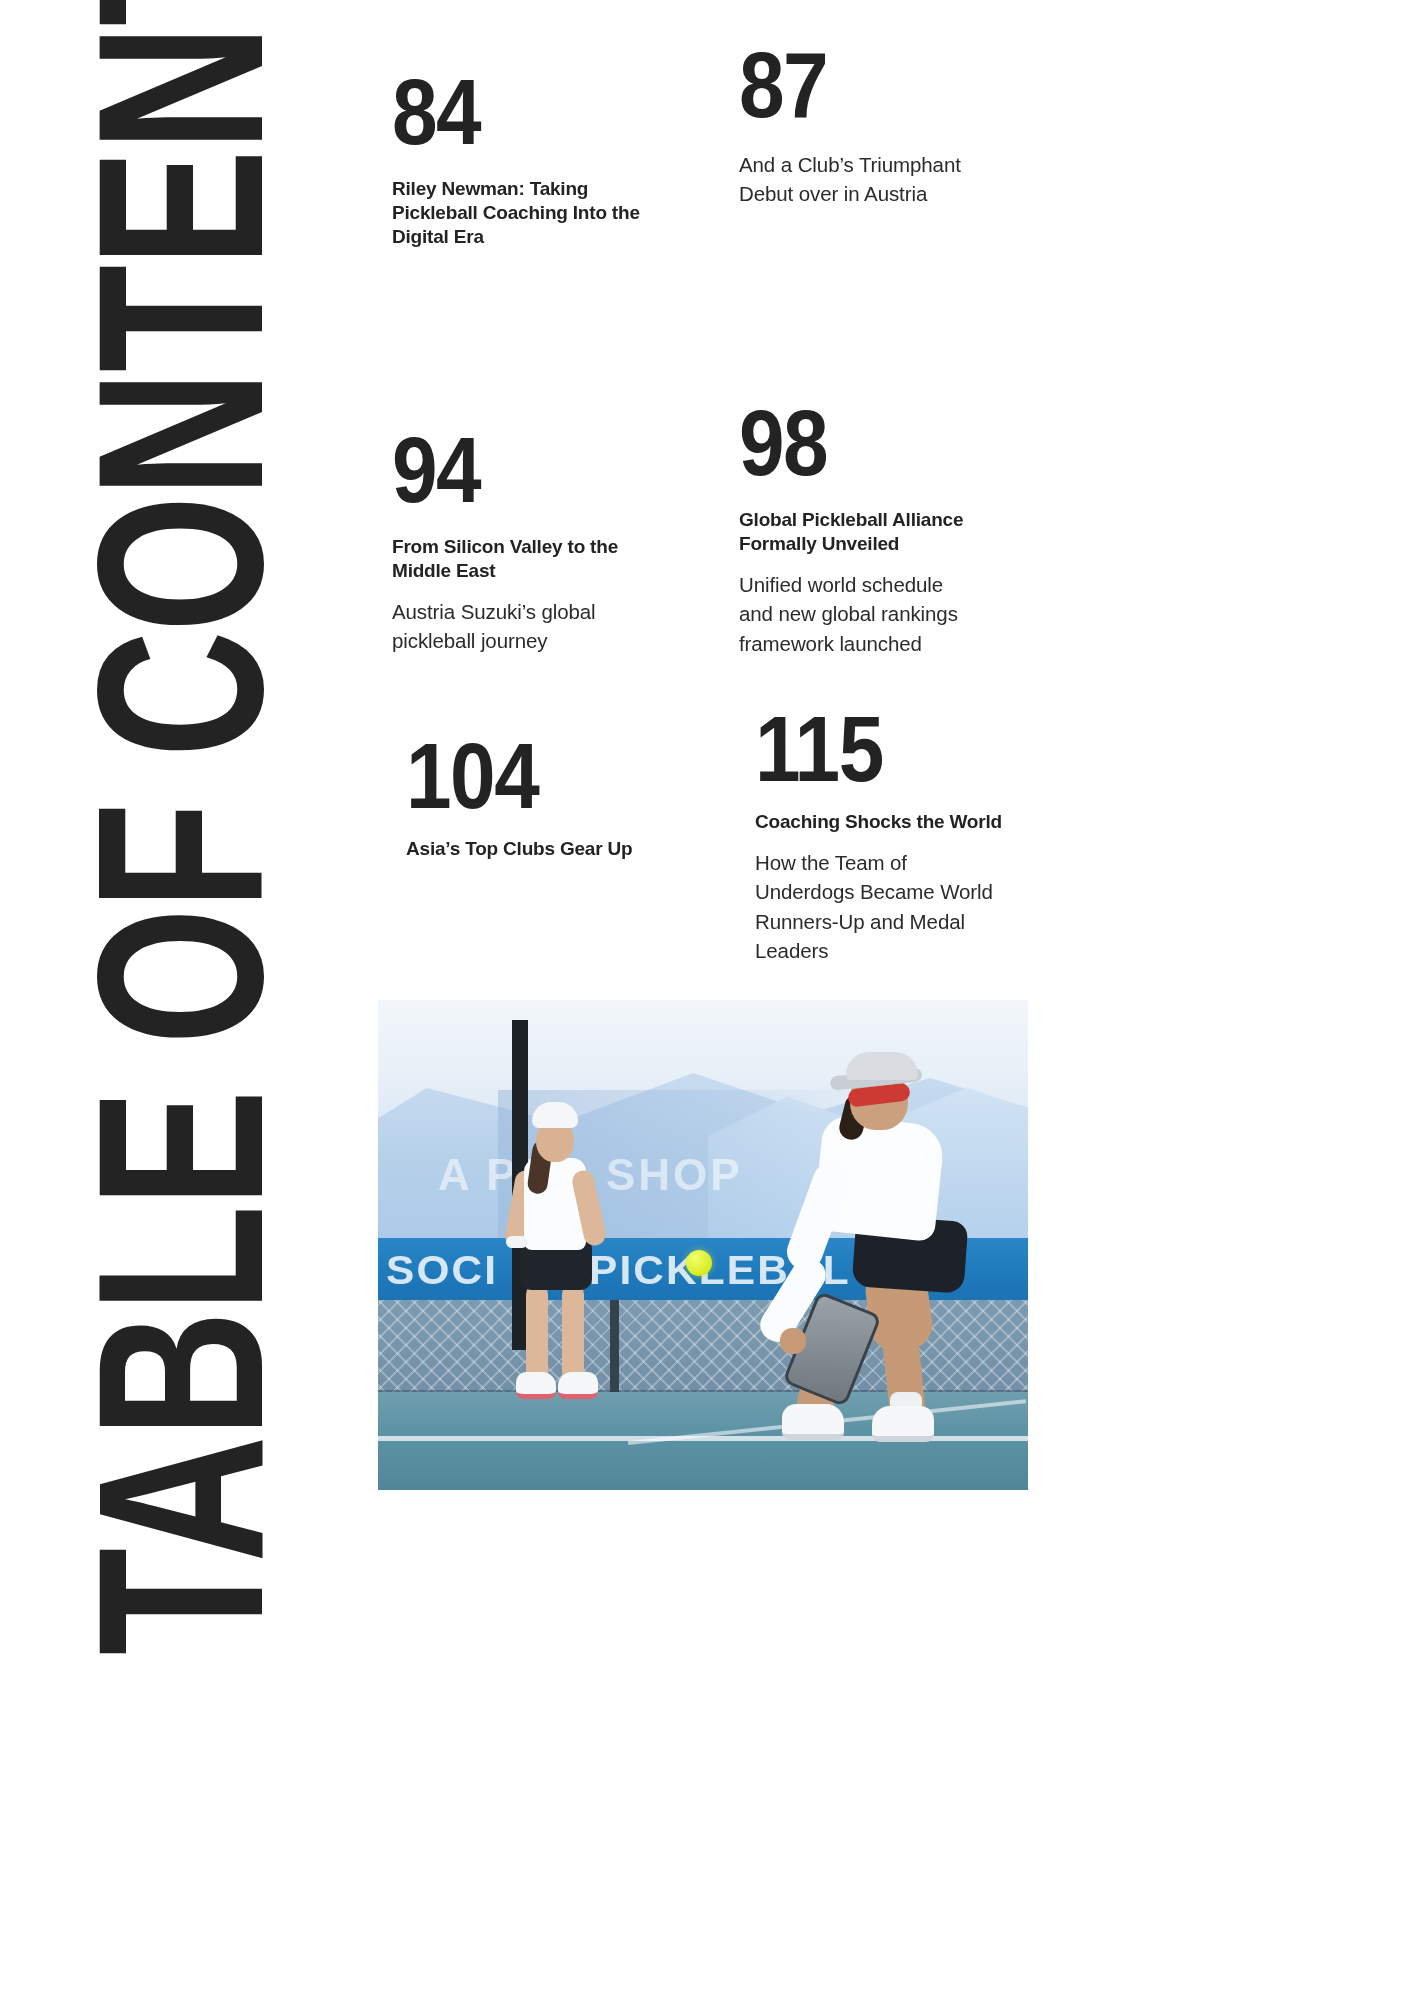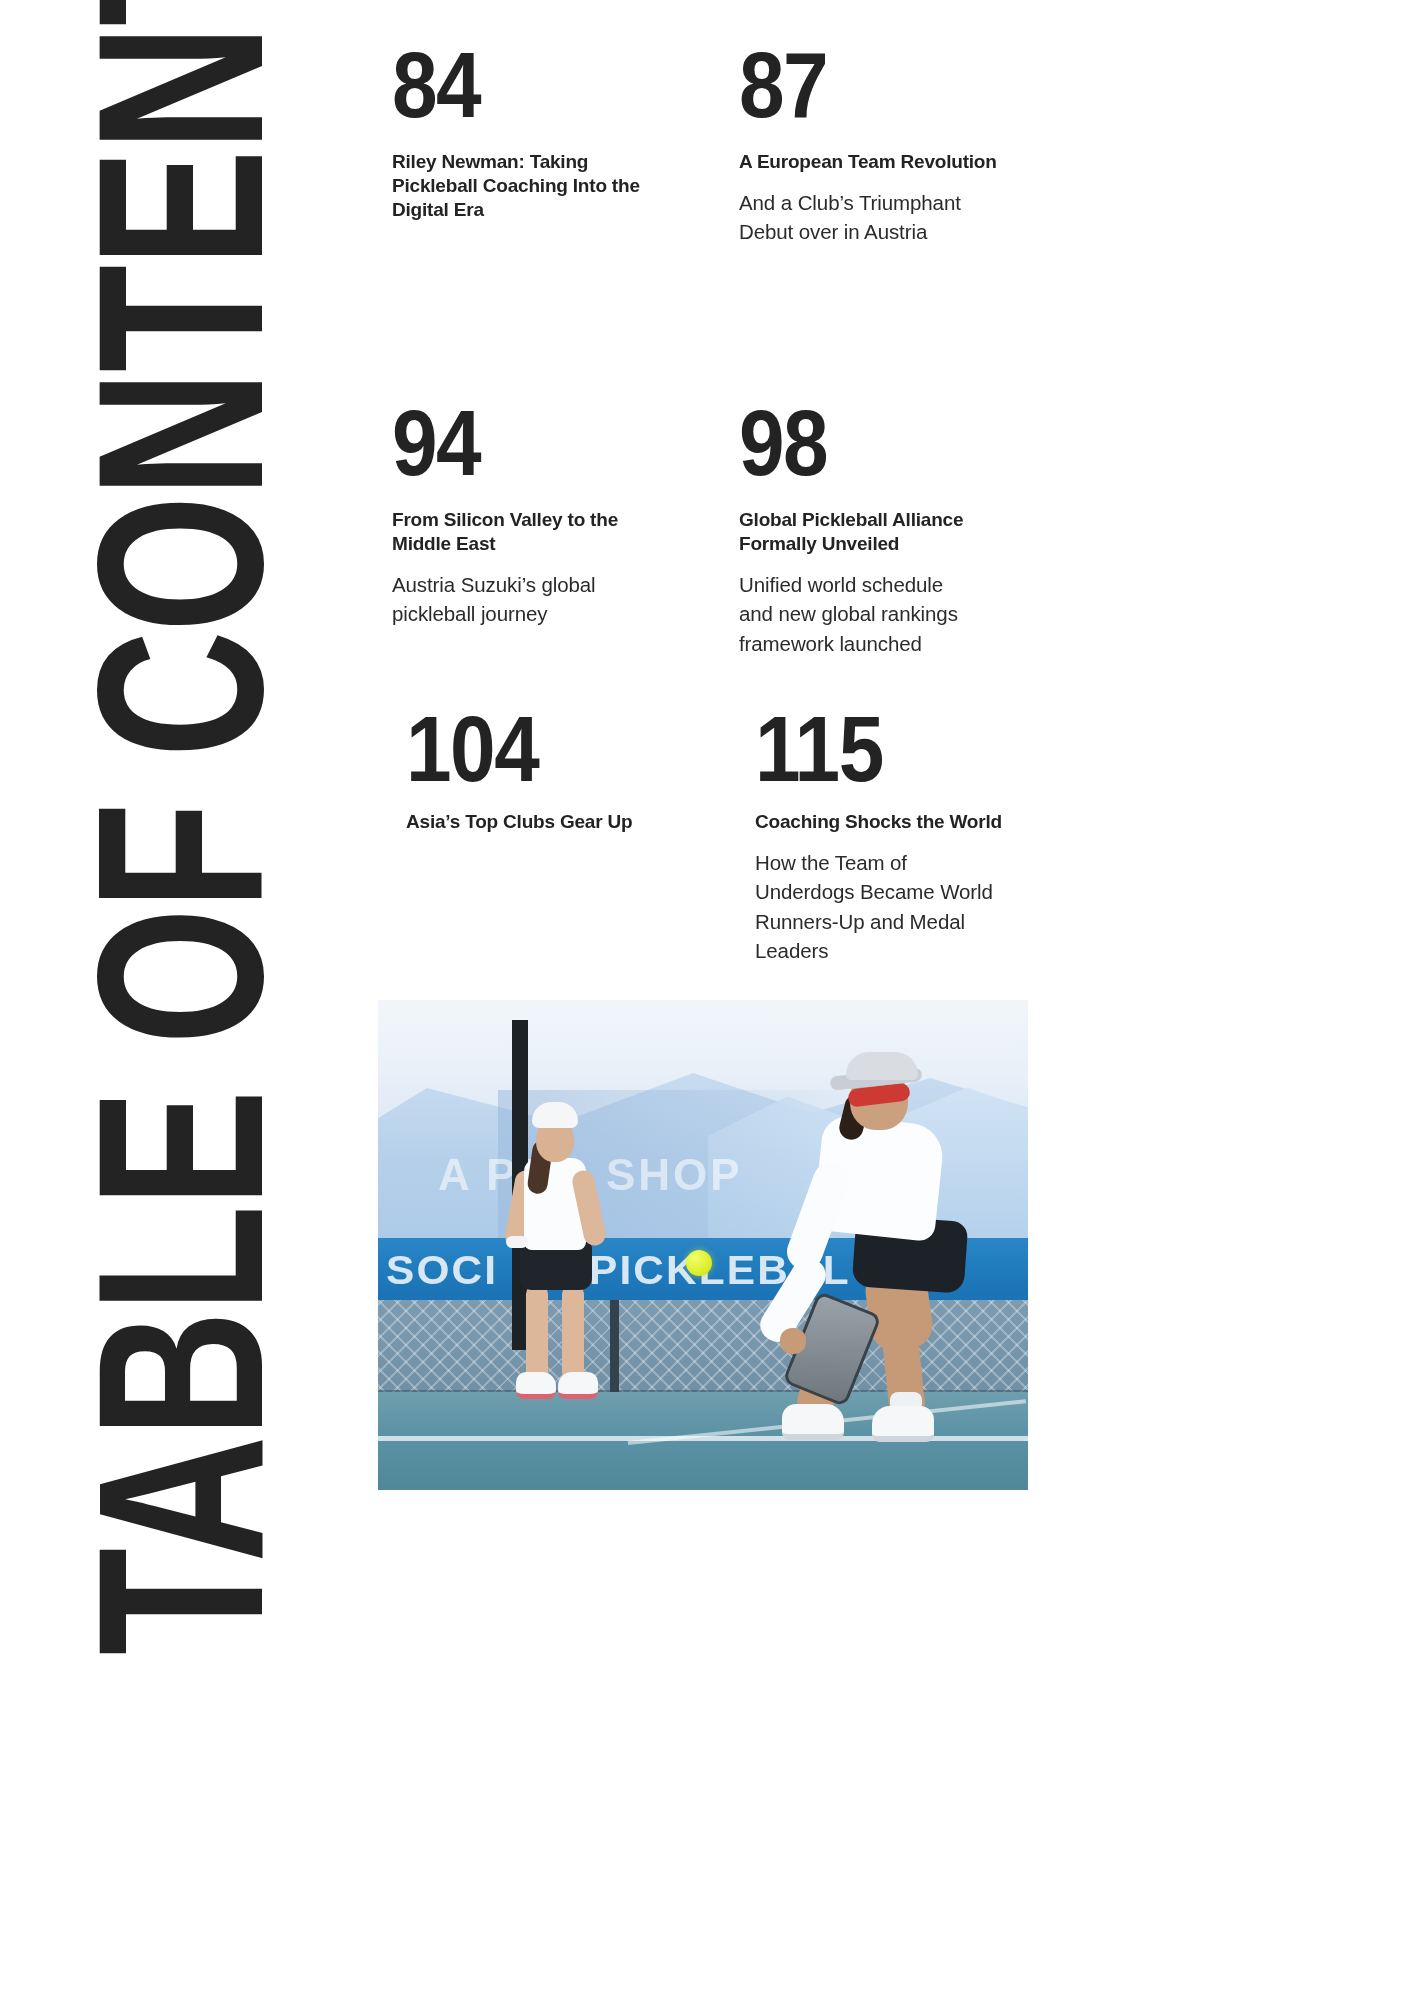--- a/index.html
+++ b/index.html
@@ -43,21 +43,21 @@
     position:absolute;
     left:392px; top:0px;
     width:1000px; height:2000px;
   }
   .row{position:absolute; left:0; width:1000px;}
   .row1{top:42px;}
   .row2{top:400px;}
   .row3{top:706px;}
 
   .col{position:absolute; top:0; width:290px;}
-  .colL{left:0px;}
+  .colL{left:0px;margin-top:27px;}
   .colR{left:347px;}
 
   .num{
     font-family:"Liberation Sans", sans-serif;
     font-weight:700;
     font-size:82px;
     line-height:0.95;
     letter-spacing:-1.5px;
     color:#232323;
     margin:0 0 30px 0;
@@ -223,21 +223,20 @@
   <div class="grid">
 
     <div class="row row1">
       <div class="col colL">
         <span class="num">84</span>
         <div class="title">Riley Newman: Taking Pickleball Coaching Into the Digital Era</div>
         <div class="desc"></div>
       </div>
       <div class="col colR">
         <span class="num">87</span>
-        <div class="title">A European Team Revolution</div>
         <div class="desc">
           <span class="ln">And a Club’s Triumphant</span>
           <span class="ln">Debut over in Austria</span>
         </div>
       </div>
     </div>
 
     <div class="row row2">
       <div class="col colL">
         <span class="num">94</span>

